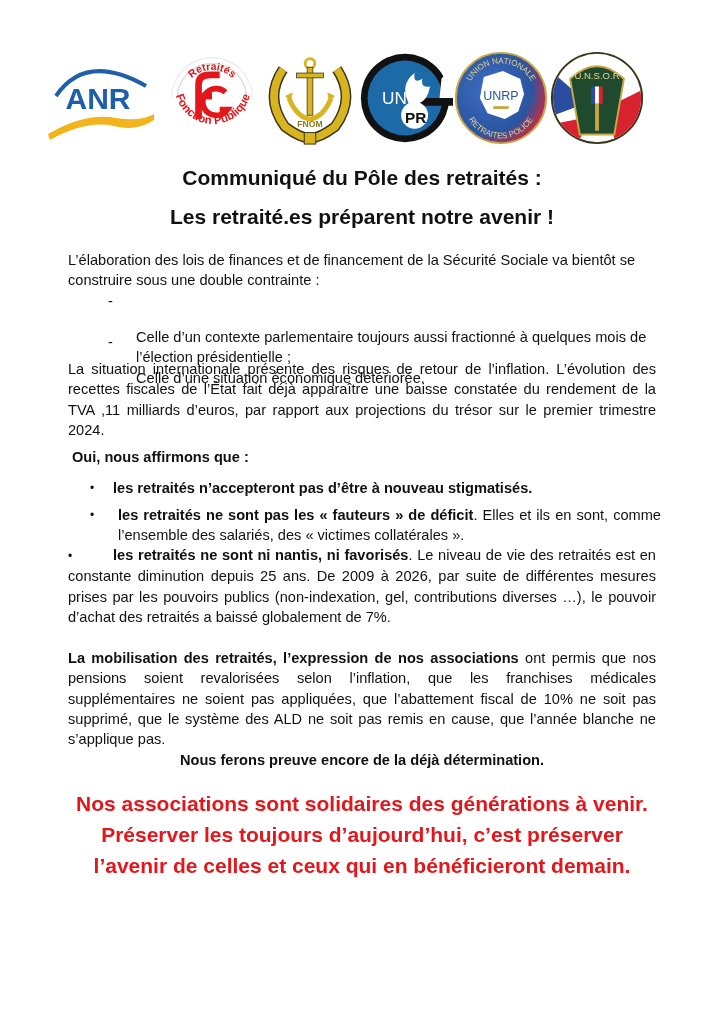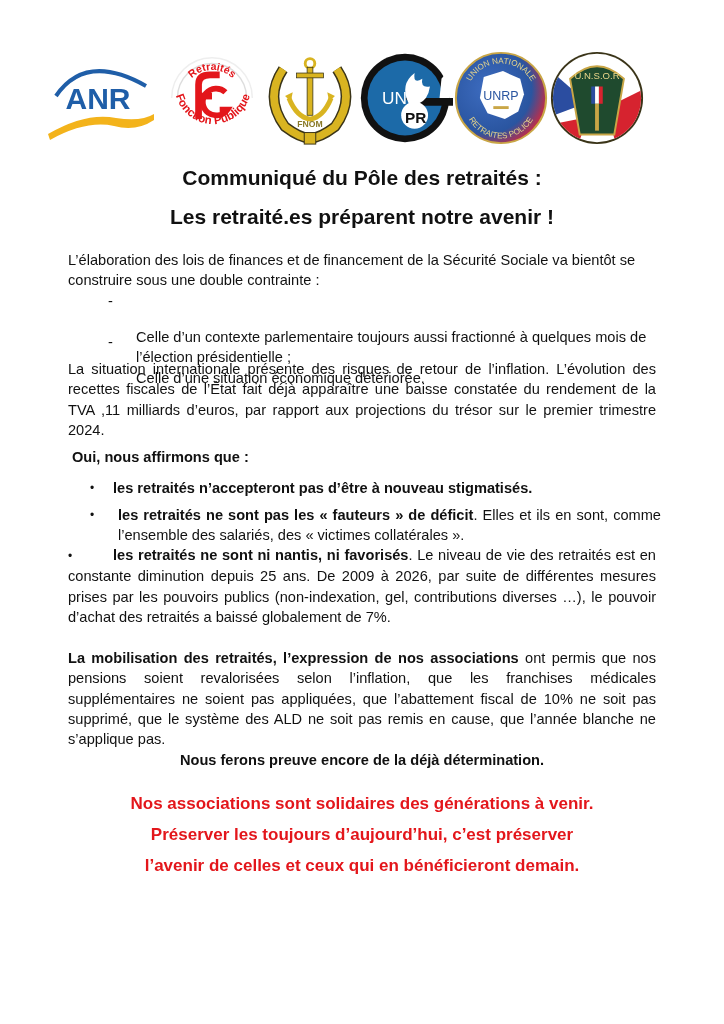--- a/index.html
+++ b/index.html
@@ -11,21 +11,21 @@
   .title2 { position: absolute; left: 0; top: 47px; width: 588px; text-align: center; font-family: "Liberation Sans", sans-serif; font-weight: bold; font-size: 21px; }
   .body-text { font-family: "Liberation Sans", sans-serif; font-size: 14.6px; line-height: 20.3px; color: #111; }
   .p { position: absolute; left: 0; width: 588px; }
   .just { text-align: justify; text-align-last: left; }
   .dash-item { position: absolute; left: 40px; width: 548px; }
   .dash { position: absolute; left: 0; top: 0; }
   .dash-text { position: absolute; left: 28px; width: 520px; margin-top: 36px; }
   .bullet-item { position: absolute; width: 588px; }
   .bullet-dot { position: absolute; font-size: 12px; }
   b { font-weight: bold; }
-  .red { position: absolute; left: 0; width: 588px; text-align: center; color: #e3161b; font-family: "Liberation Sans", sans-serif; font-weight: bold; font-size: 17px; line-height: 31px; }
+  .red { position: absolute; left: 0; width: 588px; text-align: center; color: #e3161b; font-family: "Liberation Sans", sans-serif; font-weight: bold; font-size: 21px; line-height: 31px; }
   .center-bold { position: absolute; left: 0; width: 588px; text-align: center; font-weight: bold; }
 </style>
 </head>
 <body>
 
 <div class="logos">
 
   <svg class="logo" style="left:2px; top:8px;" width="112" height="84" viewBox="0 0 112 84">
     <path d="M10 40 Q 40 -4 100 30" stroke="#1f5ea8" stroke-width="4" fill="none"></path>
     <text x="52" y="53" text-anchor="middle" font-family="Liberation Sans, sans-serif" font-weight="bold" font-size="30" fill="#1f5ea8">ANR</text>

